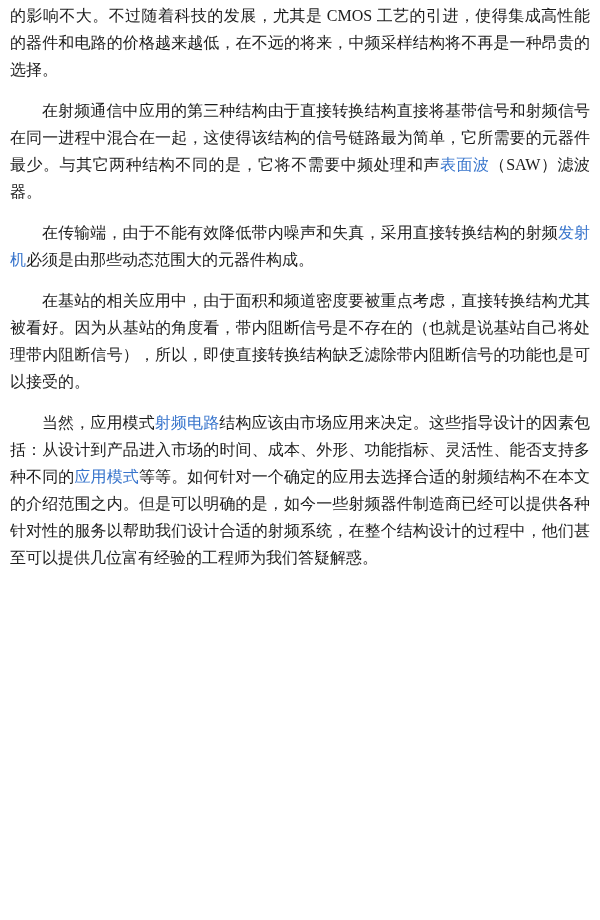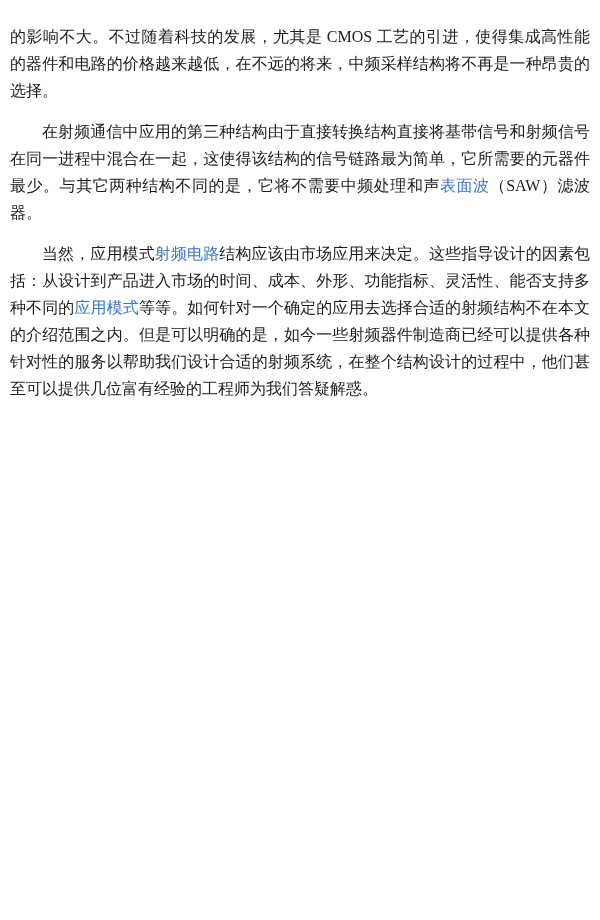--- a/index.html
+++ b/index.html
@@ -22,31 +22,32 @@
     line-height:27px;
     color:var(--text-color);
     text-align:justify;
   }
   p.para{
     margin:0 0 14px 0;
     text-indent:2em;
   }
   p.para.no-indent{
     text-indent:0;
-    margin-top:21px;
   }
   a.link{
     color:var(--link-color);
     text-decoration:none;
     cursor:pointer;
   }
 </style>
 </head>
 <body>
 
 <div class="article">
   <div>
       <p class="para no-indent"><span>的影响不大。不过随着科技的发展，尤其是 CMOS 工艺的引进，使得集成高性能的器件和电路的价格越来越低，在不远的将来，中频采样结构将不再是一种昂贵的选择。</span></p>
       <p class="para"><span>在射频通信中应用的第三种结构由于直接转换结构直接将基带信号和射频信号在同一进程中混合在一起，这使得该结构的信号链路最为简单，它所需要的元器件最少。与其它两种结构不同的是，它将不需要中频处理和声</span><a class="link">表面波</a><span>（SAW）滤波器。</span></p>
+      <p class="para"><span>在传输端，由于不能有效降低带内噪声和失真，采用直接转换结构的射频</span><a class="link">发射机</a><span>必须是由那些动态范围大的元器件构成。</span></p>
+      <p class="para"><span>在基站的相关应用中，由于面积和频道密度要被重点考虑，直接转换结构尤其被看好。因为从基站的角度看，带内阻断信号是不存在的（也就是说基站自己将处理带内阻断信号），所以，即使直接转换结构缺乏滤除带内阻断信号的功能也是可以接受的。</span></p>
       <p class="para"><span>当然，应用模式</span><a class="link">射频电路</a><span>结构应该由市场应用来决定。这些指导设计的因素包括：从设计到产品进入市场的时间、成本、外形、功能指标、灵活性、能否支持多种不同的</span><a class="link">应用模式</a><span>等等。如何针对一个确定的应用去选择合适的射频结构不在本文的介绍范围之内。但是可以明确的是，如今一些射频器件制造商已经可以提供各种针对性的服务以帮助我们设计合适的射频系统，在整个结构设计的过程中，他们甚至可以提供几位富有经验的工程师为我们答疑解惑。</span></p>
     </div>
 
 </div>
 
 </body></html>

